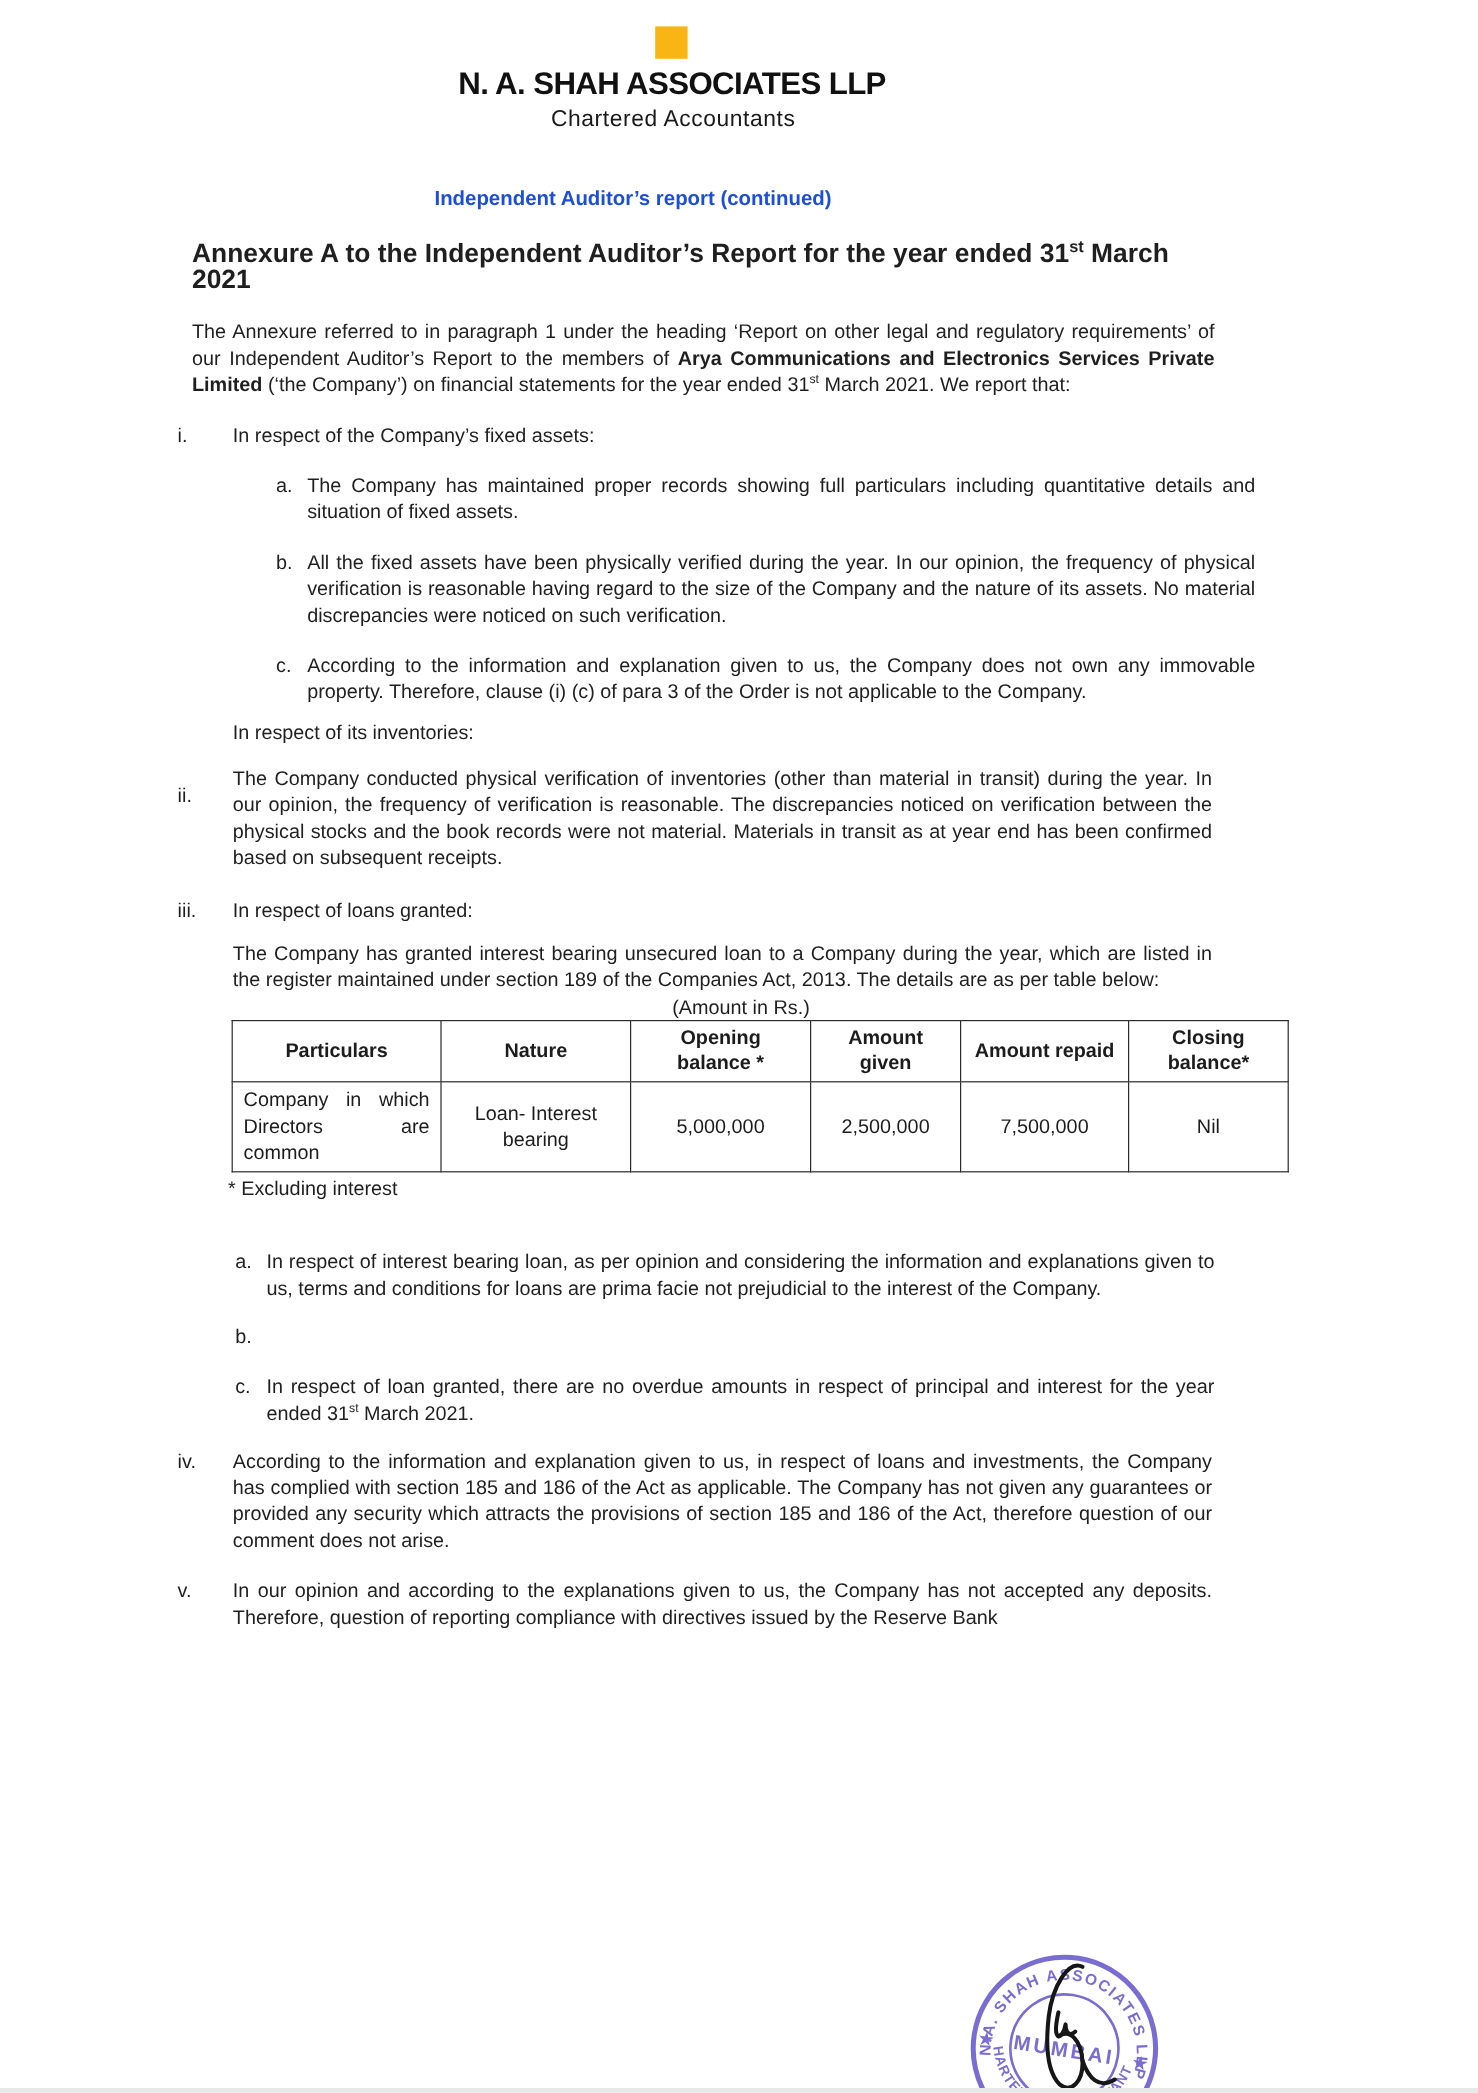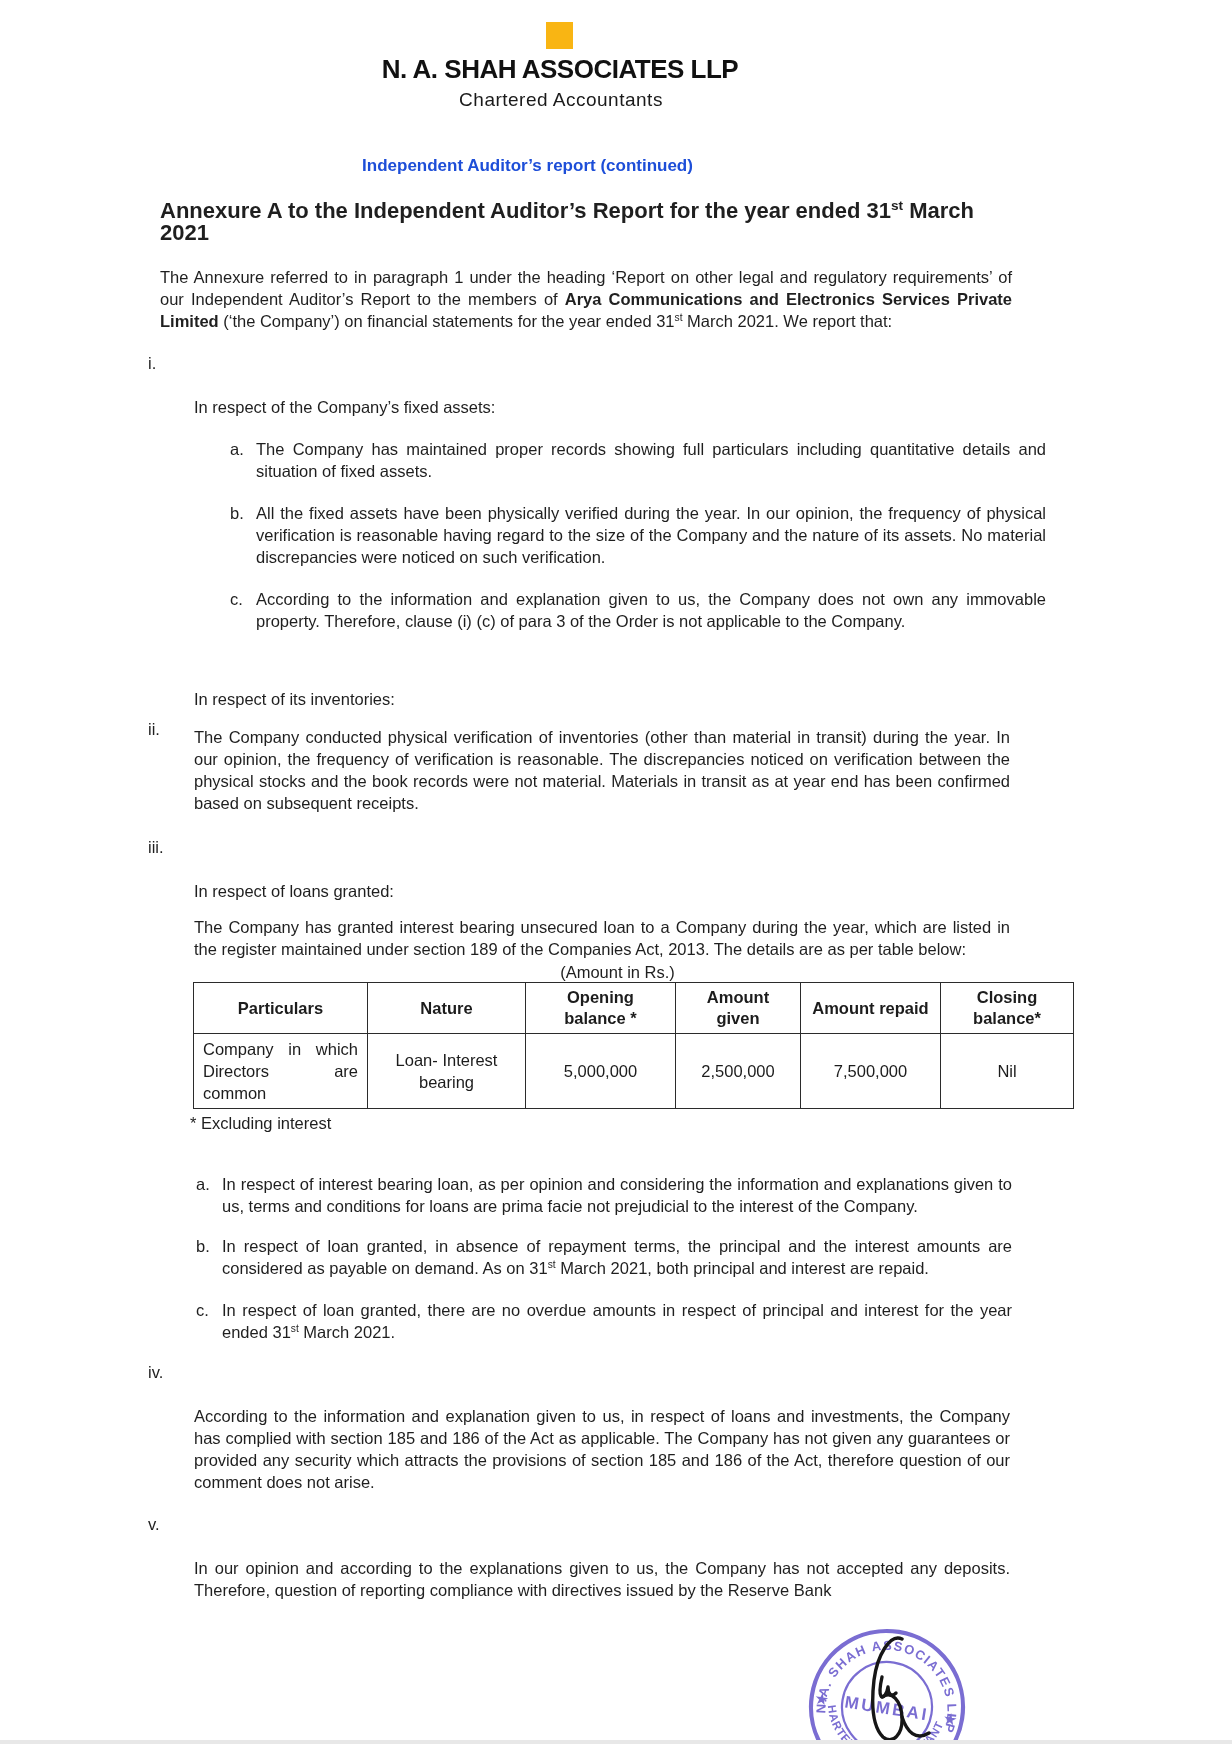--- a/index.html
+++ b/index.html
@@ -26,21 +26,21 @@
   .content{position:absolute;left:160px;top:200px;width:930px;}
   .annexure{font-size:22px;font-weight:bold;margin:0 0 22px 0;width:860px;}
   p{margin:0;}
   .j{text-align:justify;}
   .bodyw{width:852px;}
   sup{font-size:0.62em;vertical-align:super;line-height:0;}
   b{font-weight:bold;}
   
   .ritem{display:flex;align-items:flex-start;}
   .rmark{width:46px;flex:0 0 46px;margin-left:-12px;}
-  .rbody{flex:1 1 auto;width:818px;margin-top:44px;}
+  .rbody{flex:1 1 auto;width:818px;}
   .rpara{width:816px;}
   
   .sub{display:flex;margin-left:36px;}
   .smark{width:26px;flex:0 0 26px;}
   .stext{width:790px;}
   
   .mt12{margin-top:12px;align-items:center;} .mt14{margin-top:14px;} .mt16{margin-top:16px;}
   .mt18{margin-top:18px;} .mt20{margin-top:20px;} .mt22{margin-top:22px;}
   .mt40{margin-top:40px;}
   
@@ -145,21 +145,20 @@
     </table>
 
     <div class="footnote">* Excluding interest</div>
 
     <div class="sub mt40">
       <div class="smark">a.</div>
       <p class="j stext">In respect of interest bearing loan, as per opinion and considering the information and explanations given to us, terms and conditions for loans are prima facie not prejudicial to the interest of the Company.</p>
     </div>
     <div class="sub mt18">
       <div class="smark">b.</div>
-      <p class="j stext"><span>In respect of loan granted, in absence of repayment terms, the principal and the interest amounts are considered as payable on demand. As on 31</span><sup>st</sup><span> March 2021, both principal and interest are repaid.</span></p>
     </div>
     <div class="sub mt20">
       <div class="smark">c.</div>
       <p class="j stext"><span>In respect of loan granted, there are no overdue amounts in respect of principal and interest for the year ended 31</span><sup>st</sup><span> March 2021.</span></p>
     </div>
 
     <div class="ritem mt18">
       <div class="rmark">iv.</div>
       <div class="rbody">
         <p class="j rpara">According to the information and explanation given to us, in respect of loans and investments, the Company has complied with section 185 and 186 of the Act as applicable. The Company has not given any guarantees or provided any security which attracts the provisions of section 185 and 186 of the Act, therefore question of our comment does not arise.</p>

